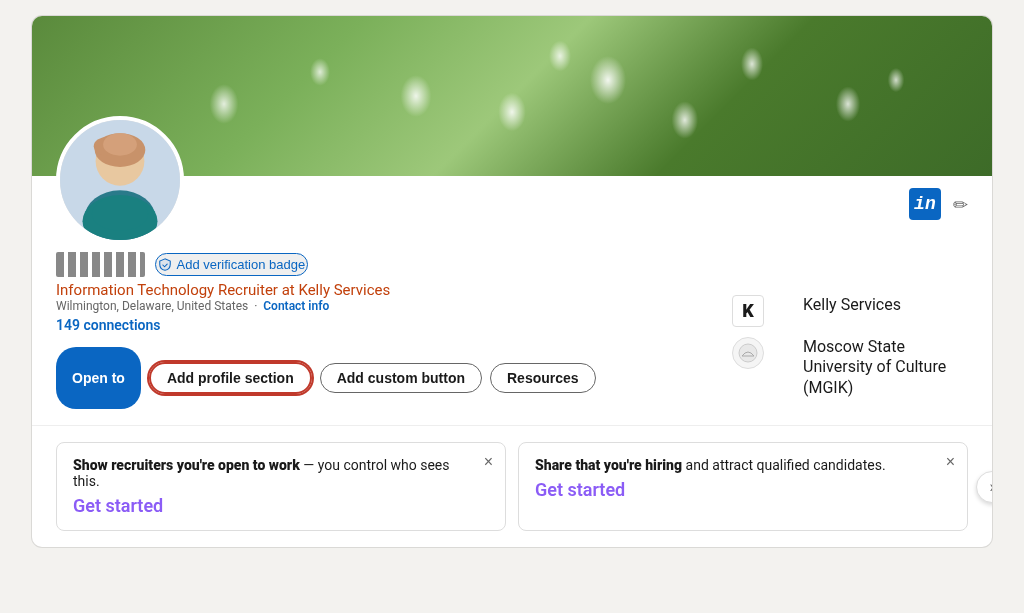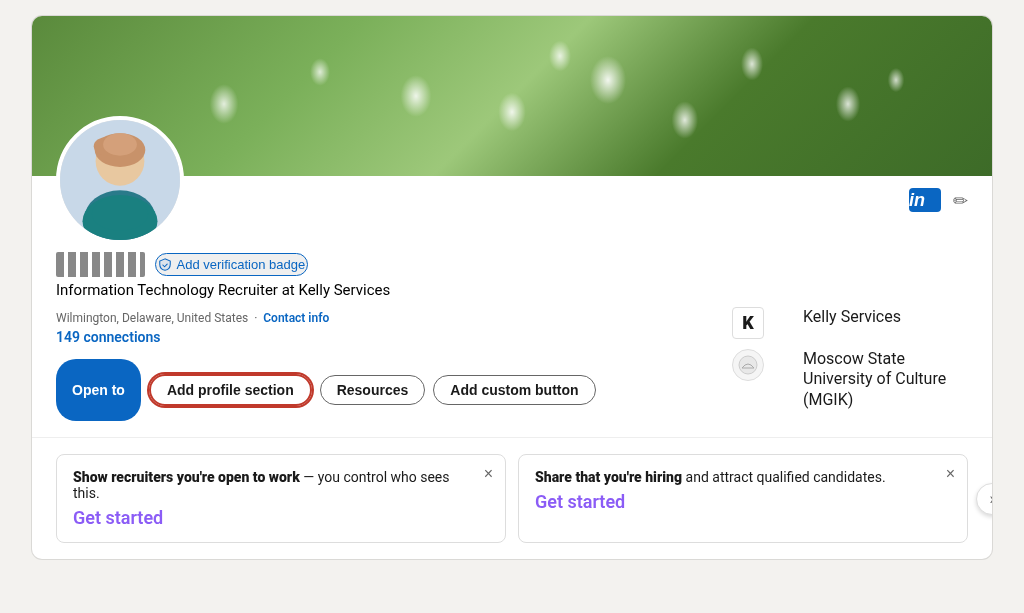--- a/index.html
+++ b/index.html
@@ -69,30 +69,31 @@
     .top-right-icons {
       position: absolute;
       top: 12px;
       right: 24px;
       display: flex;
       align-items: center;
       gap: 12px;
     }
     .linkedin-in-badge {
       width: 32px;
-      height: 24px;
+      height: 32px;
       background: #0a66c2;
       border-radius: 4px;
       display: flex;
       align-items: center;
+      justify-content: center;
       color: white;
       font-weight: bold;
       font-size: 18px;
       font-style: italic;
-      font-family: Liberation Sans, sans-serif;
+      font-family: Liberation Mono, monospace;
     }
     .edit-icon {
       font-size: 18px;
       color: #666;
       cursor: pointer;
     }
     .profile-content {
       padding-top: 76px;
       display: flex;
       justify-content: space-between;
@@ -130,22 +131,22 @@
       color: #0a66c2;
       cursor: pointer;
       white-space: nowrap;
     }
     .verification-badge svg {
       width: 14px;
       height: 14px;
     }
     .headline {
       font-size: 15px;
-      color: #000000;
-      margin-bottom: 12px;
+      color: #c2410c;
+      margin-bottom: 0;
     }
     .location-row {
       font-size: 12px;
       color: #666;
       margin-bottom: 4px;
     }
     .contact-link {
       color: #0a66c2;
       font-weight: 600;
       cursor: pointer;
@@ -350,22 +351,22 @@
           <span>Wilmington, Delaware, United States</span>
           &nbsp;·&nbsp;
           <a class="contact-link">Contact info</a>
         </p>
 
         <p class="connections">149 connections</p>
 
         <div class="action-buttons">
           <button class="btn-open-to">Open to</button>
           <button class="btn-add-profile">Add profile section</button>
+          <button class="btn-outlined">Add custom button</button>
           <button class="btn-outlined">Resources</button>
-          <button class="btn-outlined">Add custom button</button>
         </div>
       </div>
 
       <div class="profile-right">
         <div class="company-item">
           <div class="company-logo">K</div>
           <span class="company-text">Kelly Services</span>
         </div>
         <div class="company-item">
           <div class="company-logo-circle">

